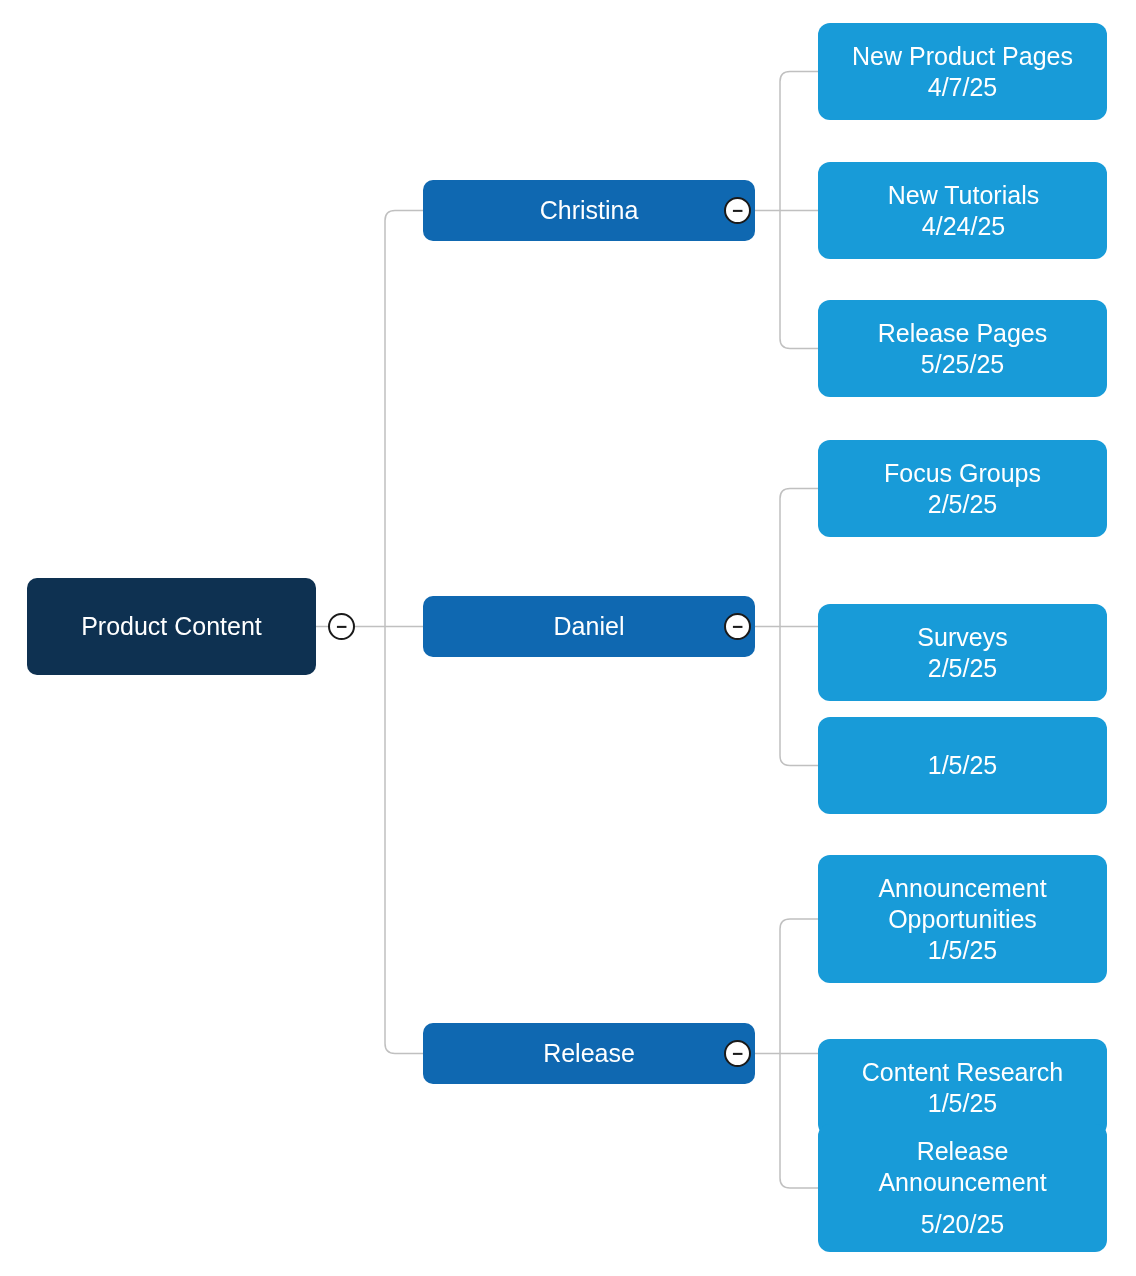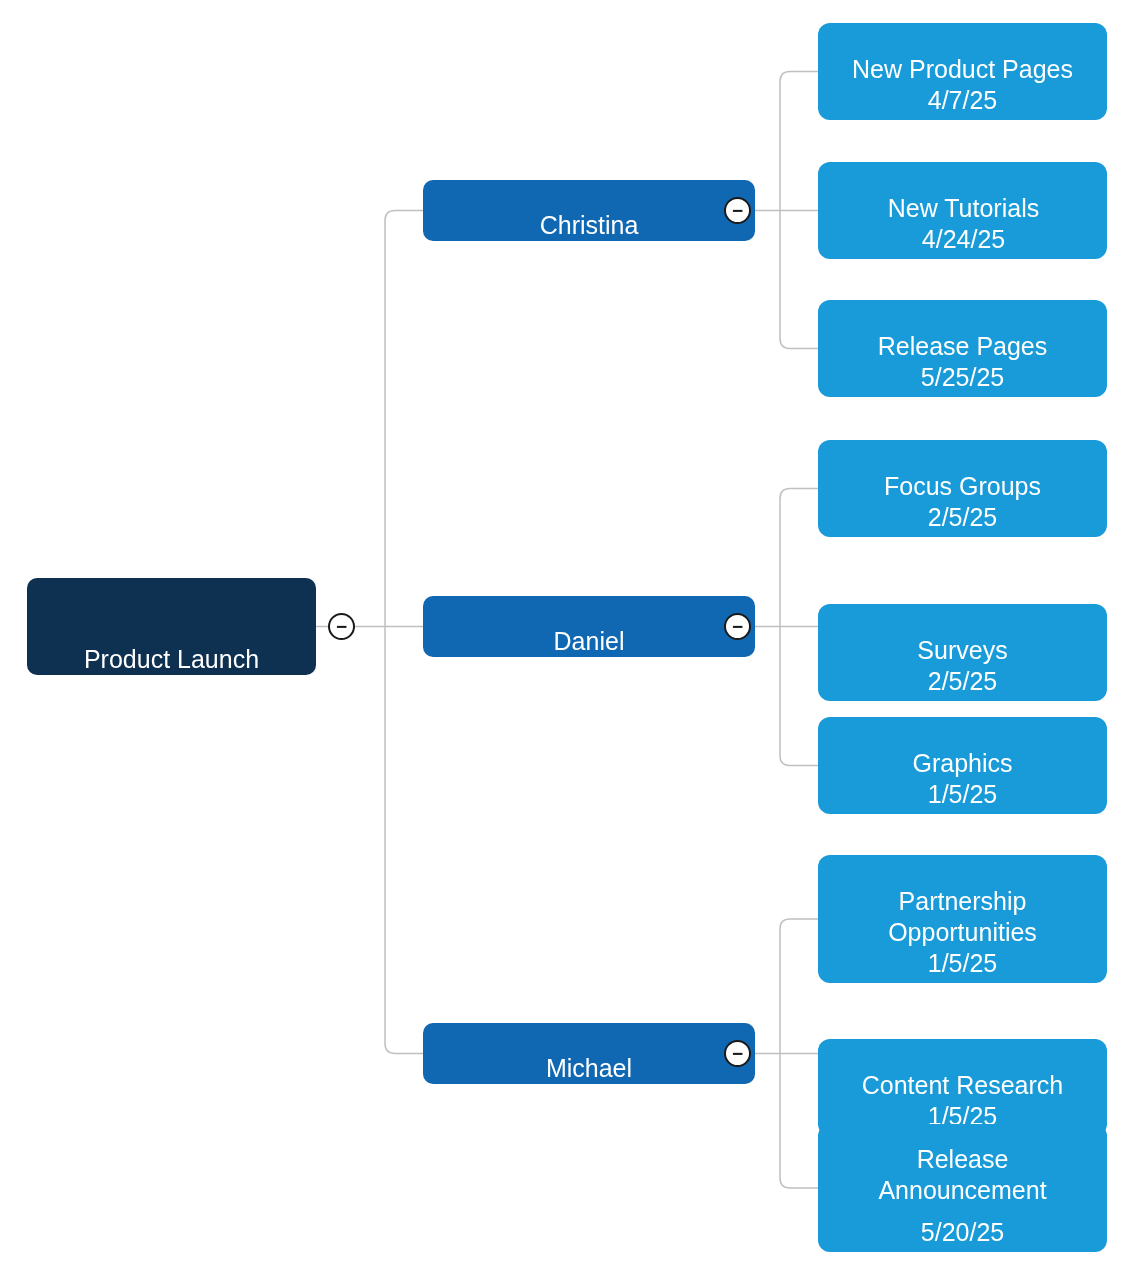--- a/index.html
+++ b/index.html
@@ -33,21 +33,21 @@
   svg.connectors path {
     stroke: var(--connector);
     stroke-width: 1.5;
     fill: none;
   }
   .node {
     position: absolute;
     display: flex;
     flex-direction: column;
     align-items: center;
-    justify-content: flex-end;
+    justify-content: center;
     text-align: center;
     color: var(--node_text);
     border-radius: 10px;
     font-size: 25px;
     line-height: 31px;
     cursor: default;
   }
   .node .title, .node .date { display: block; width: 100%; }
   .root-node {
     left: 27px; top: 578px;
@@ -110,31 +110,31 @@
     <path d="M423 210.5 H395 Q385 210.5 385 220.5 V1043.5 Q385 1053.5 395 1053.5 H423"></path>
     <path d="M711 210.5 H818"></path>
     <path d="M818 71.5 H790 Q780 71.5 780 81.5 V338.5 Q780 348.5 790 348.5 H818"></path>
     <path d="M711 626.5 H818"></path>
     <path d="M818 488.5 H790 Q780 488.5 780 498.5 V755.5 Q780 765.5 790 765.5 H818"></path>
     <path d="M711 1053.5 H818"></path>
     <path d="M818 919 H790 Q780 919 780 929 V1178 Q780 1188 790 1188 H818"></path>
   </svg>
 
   <div class="node root-node">
-    <span class="title">Product Launch</span>
+    <span class="title">Product Content</span>
   </div>
 
   <div class="node branch-node branch-christina">
     <span class="title">Christina</span>
   </div>
   <div class="node branch-node branch-daniel">
     <span class="title">Daniel</span>
   </div>
   <div class="node branch-node branch-michael">
-    <span class="title">Michael</span>
+    <span class="title">Release</span>
   </div>
 
   <div class="node leaf-node leaf-1">
     <span class="title">New Product Pages</span>
     <span class="date">4/7/25</span>
   </div>
   <div class="node leaf-node leaf-2">
     <span class="title">New Tutorials</span>
     <span class="date">4/24/25</span>
   </div>
@@ -145,26 +145,25 @@
 
   <div class="node leaf-node leaf-4">
     <span class="title">Focus Groups</span>
     <span class="date">2/5/25</span>
   </div>
   <div class="node leaf-node leaf-5">
     <span class="title">Surveys</span>
     <span class="date">2/5/25</span>
   </div>
   <div class="node leaf-node leaf-6">
-    <span class="title">Graphics</span>
     <span class="date">1/5/25</span>
   </div>
 
   <div class="node leaf-node leaf-tall leaf-7">
-    <span class="title">Partnership Opportunities</span>
+    <span class="title">Announcement Opportunities</span>
     <span class="date">1/5/25</span>
   </div>
   <div class="node leaf-node leaf-8">
     <span class="title">Content Research</span>
     <span class="date">1/5/25</span>
   </div>
   <div class="node leaf-node leaf-tall leaf-9">
     <span class="title">Release Announcement</span>
     <span class="date">5/20/25</span>
   </div>

